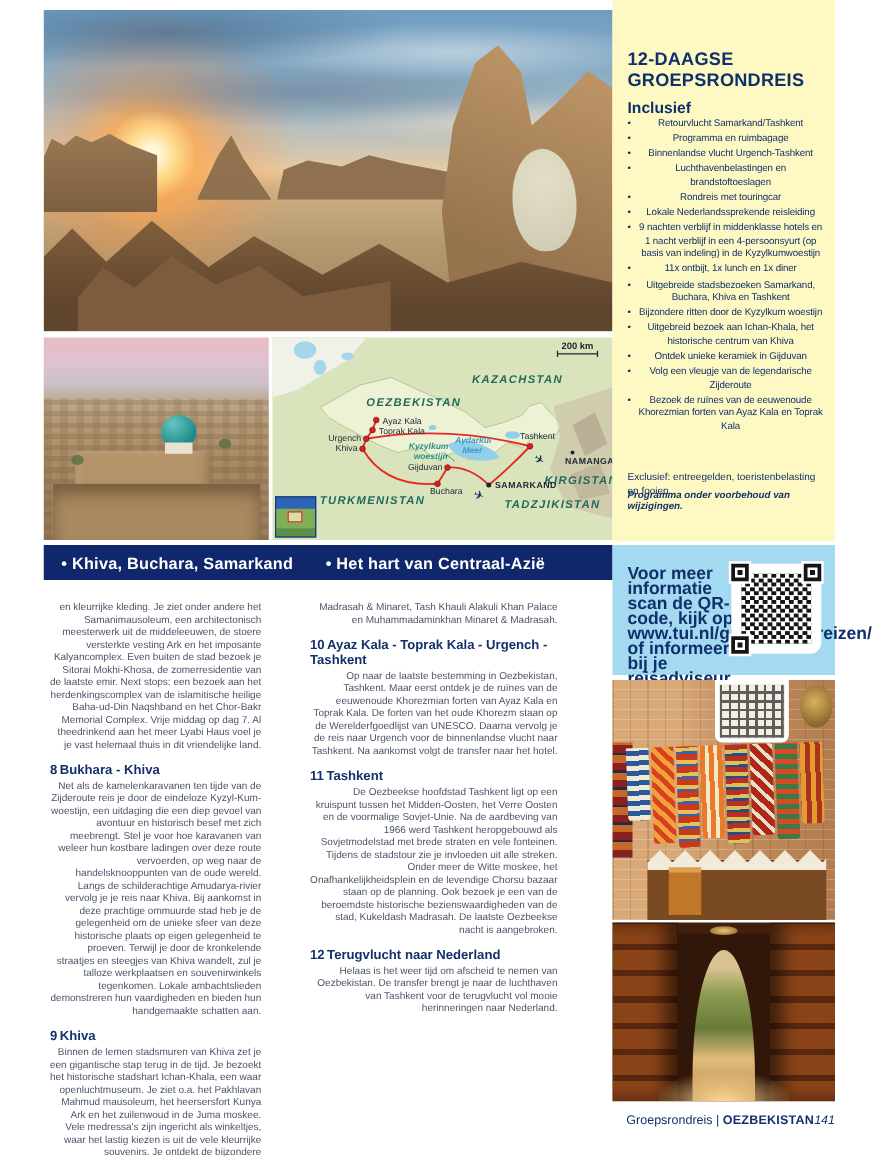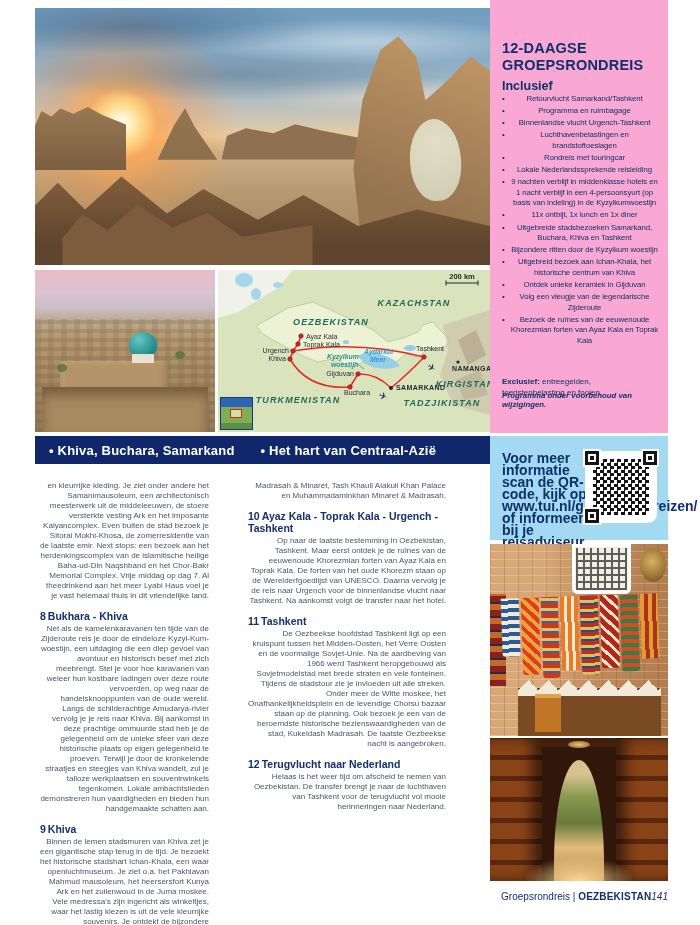--- a/index.html
+++ b/index.html
@@ -66,30 +66,30 @@
   .map-inset-land{position:absolute;left:0;top:9px;width:100%;height:16px;background:#7fae56;}
   .map-inset-land2{position:absolute;left:0;bottom:0;width:100%;height:6px;background:#5d8f44;}
   .map-inset-box{position:absolute;left:9px;top:11px;width:10px;height:7px;border:1.5px solid #e02020;background:#cfe3a8;}
 
   
   .banner{position:absolute;left:35px;top:436px;width:455px;height:28px;background:#10286b;
     display:flex;align-items:center;gap:26px;padding-left:14px;box-sizing:border-box;}
   .banner span{color:#ffffff;font-size:13px;font-weight:bold;letter-spacing:.2px;white-space:nowrap;}
 
   
-  .sidebar{position:absolute;left:490px;top:0;width:178px;height:433px;background:#f9a8d4;box-sizing:border-box;}
+  .sidebar{position:absolute;left:490px;top:0;width:178px;height:433px;background:#fef9c3;box-sizing:border-box;}
   .sb-title{position:absolute;left:12px;top:40px;width:140px;font-size:14.5px;line-height:17px;
     font-weight:bold;color:#10306b;letter-spacing:.2px;}
   .sb-incl-h{position:absolute;left:12px;top:79px;font-size:12.5px;font-weight:bold;color:#10306b;}
   .sb-list{position:absolute;left:12px;top:94px;width:158px;margin:0;padding:0;list-style:none;}
   .sb-list li{position:relative;padding-left:7px;margin-bottom:1.5px;font-size:7.8px;line-height:10.6px;
     color:#123068;letter-spacing:-.1px;text-align:center;}
   .sb-list li::before{content:"•";position:absolute;left:0;top:0;}
   .sb-excl{position:absolute;left:12px;top:376px;width:152px;font-size:8px;line-height:11px;color:#123068;}
-  .sb-excl b{font-weight:bold;}
+  .sb-excl b{font-weight:normal;}
   .sb-disc{position:absolute;left:12px;top:391px;width:158px;font-size:7.8px;color:#123068;
     font-weight:bold;font-style:italic;}
 
   
   .qr-panel{position:absolute;left:490px;top:436px;width:178px;height:104px;background:#a3d9f1;}
   .qr-text{position:absolute;left:12px;top:16px;width:95px;font-size:14px;line-height:12px;
     font-weight:bold;color:#10306b;}
   .qr-box{position:absolute;right:11px;top:15px;width:72px;height:72px;background:#ffffff;border-radius:9px;}
   .qr-inner{position:absolute;inset:8px;background:repeating-conic-gradient(#151515 0 25%,#ffffff 0 50%);
     background-size:7px 7px;}

